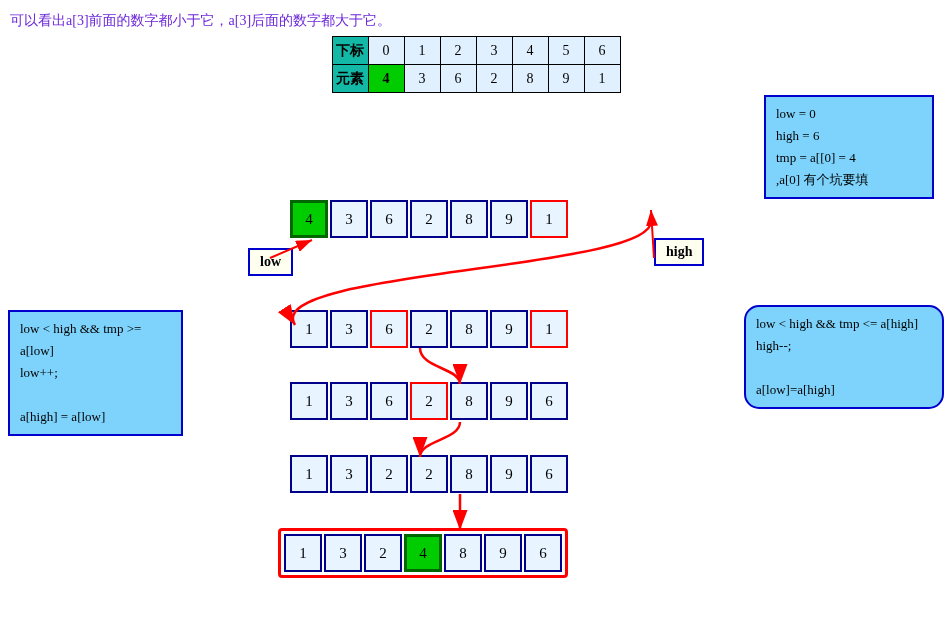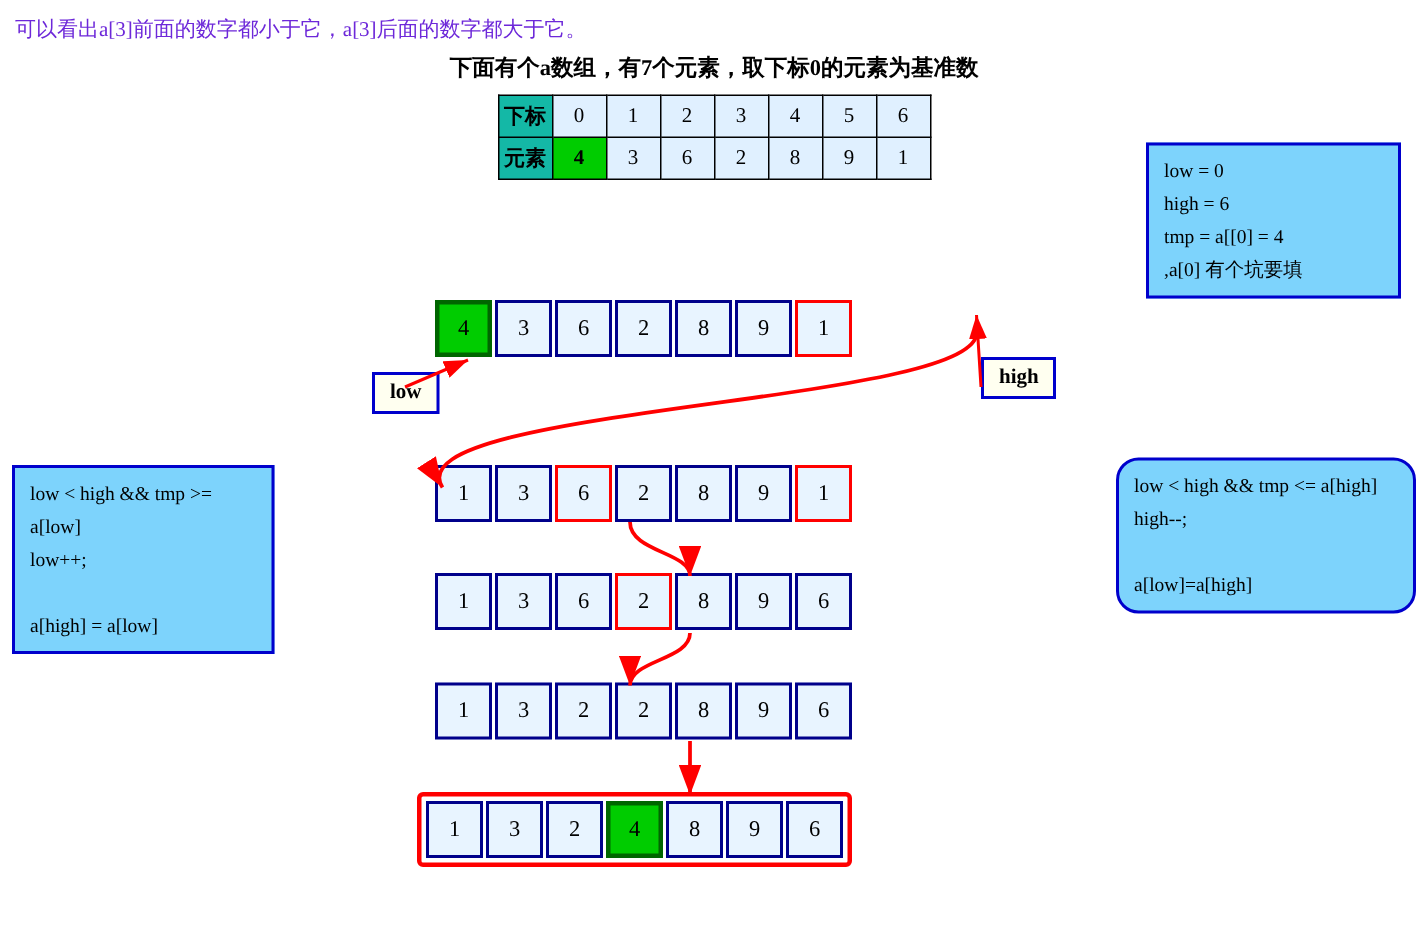--- a/index.html
+++ b/index.html
@@ -120,21 +120,20 @@
     .row4 { position: absolute; }
     .row5 { position: absolute; }
   </style>
 </head>
 <body>
 
 <div class="page">
 
   <div class="top-text">可以看出a[3]前面的数字都小于它，a[3]后面的数字都大于它。</div>
 
-  <div class="center-title">下面有个a数组，有7个元素，取下标0的元素为基准数</div>
 
   <table class="array-table">
     <tbody>
         <tr>
       <td class="label-cell">下标</td>
       <td class="header-cell">0</td>
       <td class="header-cell">1</td>
       <td class="header-cell">2</td>
       <td class="header-cell">3</td>
       <td class="header-cell">4</td>

